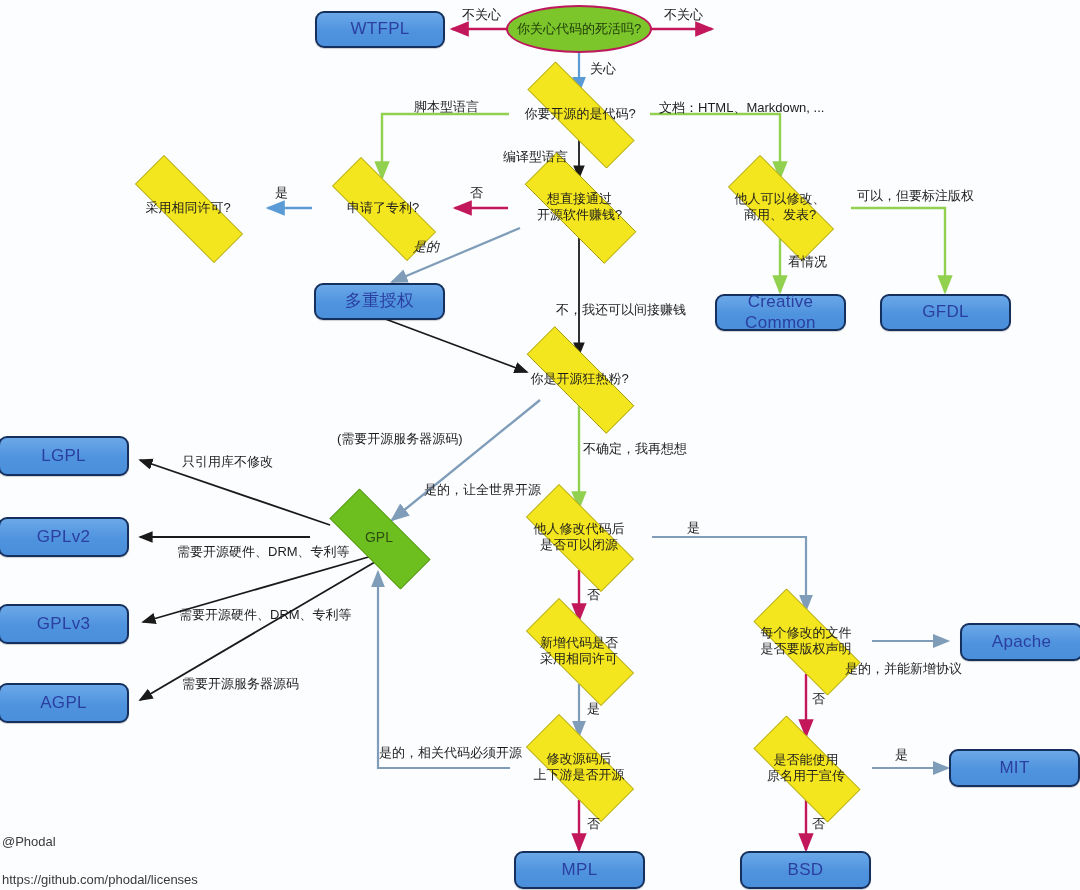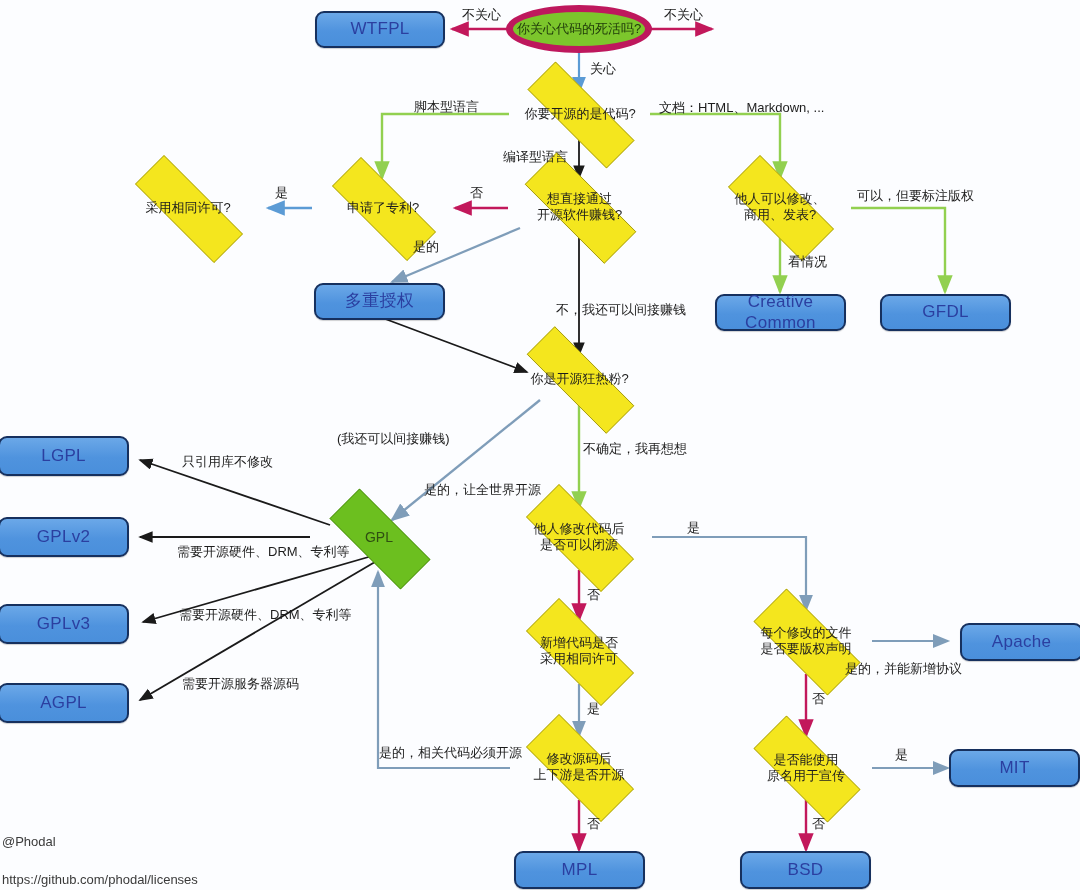--- a/index.html
+++ b/index.html
@@ -49,21 +49,21 @@
   }
   .diamond .lbl{position:relative;z-index:2;color:#1d1d1d;font-size:13px;}
 
   
   .diamond.green .shape{background:#6cbf1f;border-color:#3f7a0e;}
   .diamond.green .lbl{color:#2f4f12;font-size:14px;}
 
   
   .ellipse{
     background:#7cc62c;
-    border:7px solid #be185d;
+    border:2px solid #be185d;
     border-radius:50%;
     color:#1f3a0a;
     font-size:13px;
   }
 
   .edge-label{
     position:absolute;
     font-size:13px;
     color:#1d1d1d;
     white-space:nowrap;
@@ -282,25 +282,25 @@
   </div>
 
   <span class="edge-label" style="left:462px;top:8px;">不关心</span>
   <span class="edge-label" style="left:664px;top:8px;">不关心</span>
   <span class="edge-label" style="left:590px;top:62px;">关心</span>
   <span class="edge-label" style="left:414px;top:100px;">脚本型语言</span>
   <span class="edge-label" style="left:659px;top:101px;">文档：HTML、Markdown, ...</span>
   <span class="edge-label" style="left:503px;top:150px;">编译型语言</span>
   <span class="edge-label" style="left:275px;top:186px;">是</span>
   <span class="edge-label" style="left:470px;top:186px;">否</span>
-  <span class="edge-label" style="left:413px;top:240px;">是的</span>
+  <span class="edge-label" style="left:413px;top:240px;font-style:italic;">是的</span>
   <span class="edge-label" style="left:556px;top:303px;">不，我还可以间接赚钱</span>
   <span class="edge-label" style="left:857px;top:189px;">可以，但要标注版权</span>
   <span class="edge-label" style="left:788px;top:255px;">看情况</span>
-  <span class="edge-label" style="left:337px;top:432px;">(我还可以间接赚钱)</span>
+  <span class="edge-label" style="left:337px;top:432px;">(需要开源服务器源码)</span>
   <span class="edge-label" style="left:424px;top:483px;">是的，让全世界开源</span>
   <span class="edge-label" style="left:583px;top:442px;">不确定，我再想想</span>
   <span class="edge-label" style="left:182px;top:455px;">只引用库不修改</span>
   <span class="edge-label" style="left:177px;top:545px;">需要开源硬件、DRM、专利等</span>
   <span class="edge-label" style="left:179px;top:608px;">需要开源硬件、DRM、专利等</span>
   <span class="edge-label" style="left:182px;top:677px;">需要开源服务器源码</span>
   <span class="edge-label" style="left:687px;top:521px;">是</span>
   <span class="edge-label" style="left:587px;top:588px;">否</span>
   <span class="edge-label" style="left:587px;top:702px;">是</span>
   <span class="edge-label" style="left:379px;top:746px;">是的，相关代码必须开源</span>

